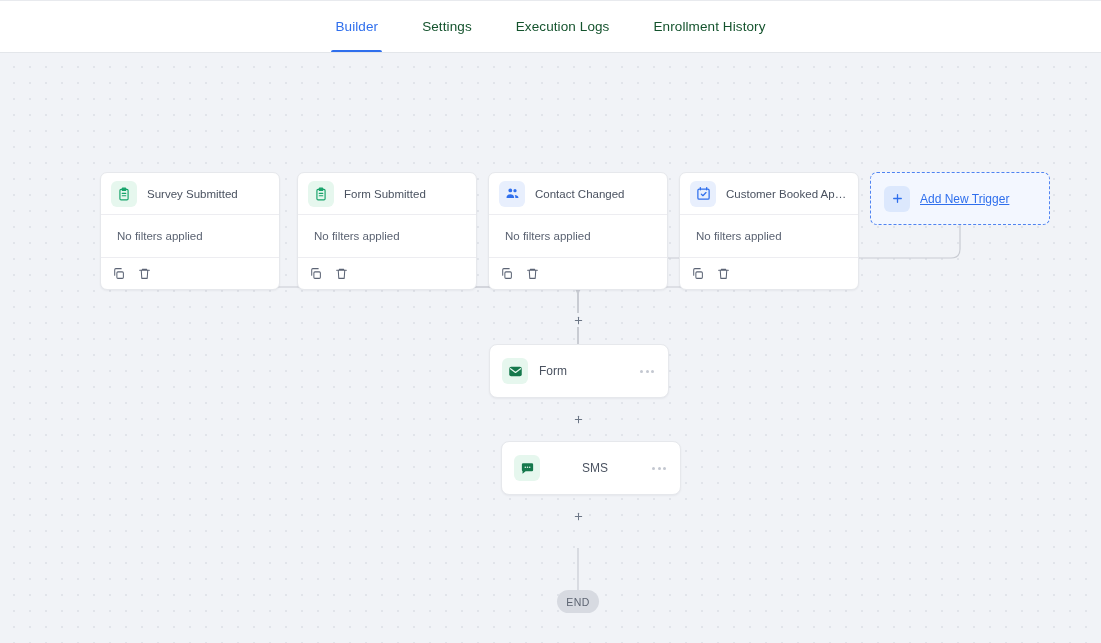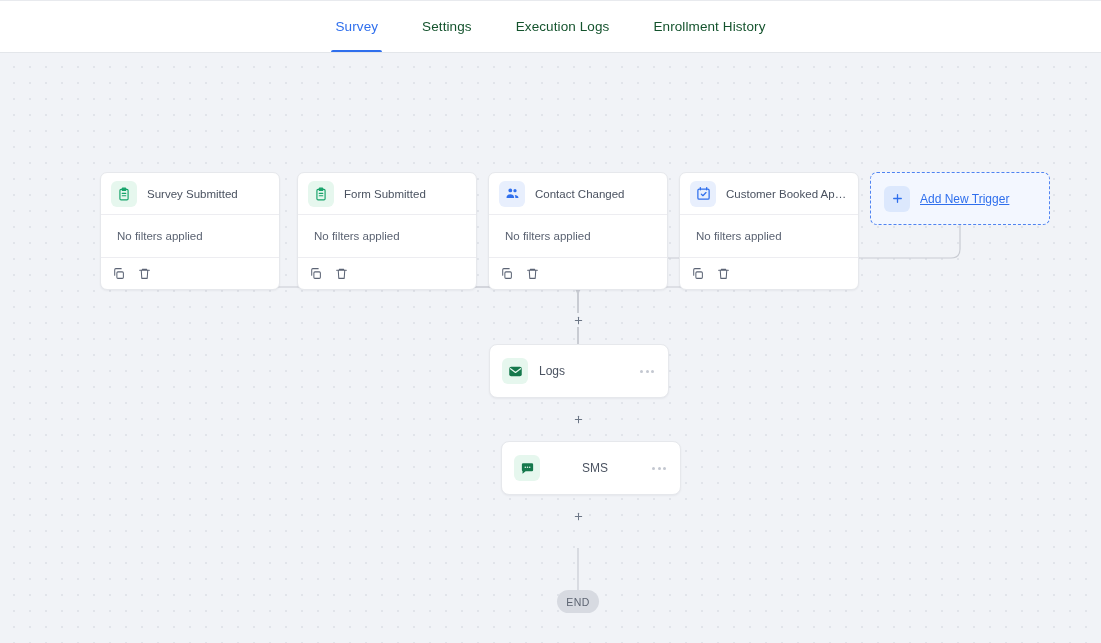--- a/index.html
+++ b/index.html
@@ -198,21 +198,21 @@
     align-items: center;
     justify-content: center;
   }
 </style>
 </head>
 <body>
 
 <div class="topbar">
   <div class="tabs">
     <div class="tab active">
-      <span>Survey</span>
+      <span>Builder</span>
     </div>
     <div class="tab">
       <span>Settings</span>
     </div>
     <div class="tab">
       <span>Execution Logs</span>
     </div>
     <div class="tab">
       <span>Enrollment History</span>
     </div>
@@ -380,21 +380,21 @@
     </svg>
   </div>
 
   <div class="action-node" style="left:489px; top:291px;">
     <span class="icon-box green">
       <svg width="15" height="15" viewBox="0 0 24 24" fill="#15784c">
         <rect x="2" y="4.5" width="20" height="15" rx="3"></rect>
         <path d="M4 7.5l8 6 8-6" fill="none" stroke="#e6f7ee" stroke-width="2" stroke-linecap="round" stroke-linejoin="round"></path>
       </svg>
     </span>
-    <span class="an-title">Logs</span>
+    <span class="an-title">Form</span>
     <span class="an-more">
         <i></i>
         <i></i>
         <i></i>
       </span>
   </div>
 
   <div class="wire-plus" style="left:571px; top:359px;">
     <svg width="11" height="11" viewBox="0 0 24 24" fill="none" stroke="#6b7585" stroke-width="2.2" stroke-linecap="round">
       <line x1="12" y1="5" x2="12" y2="19"></line>

